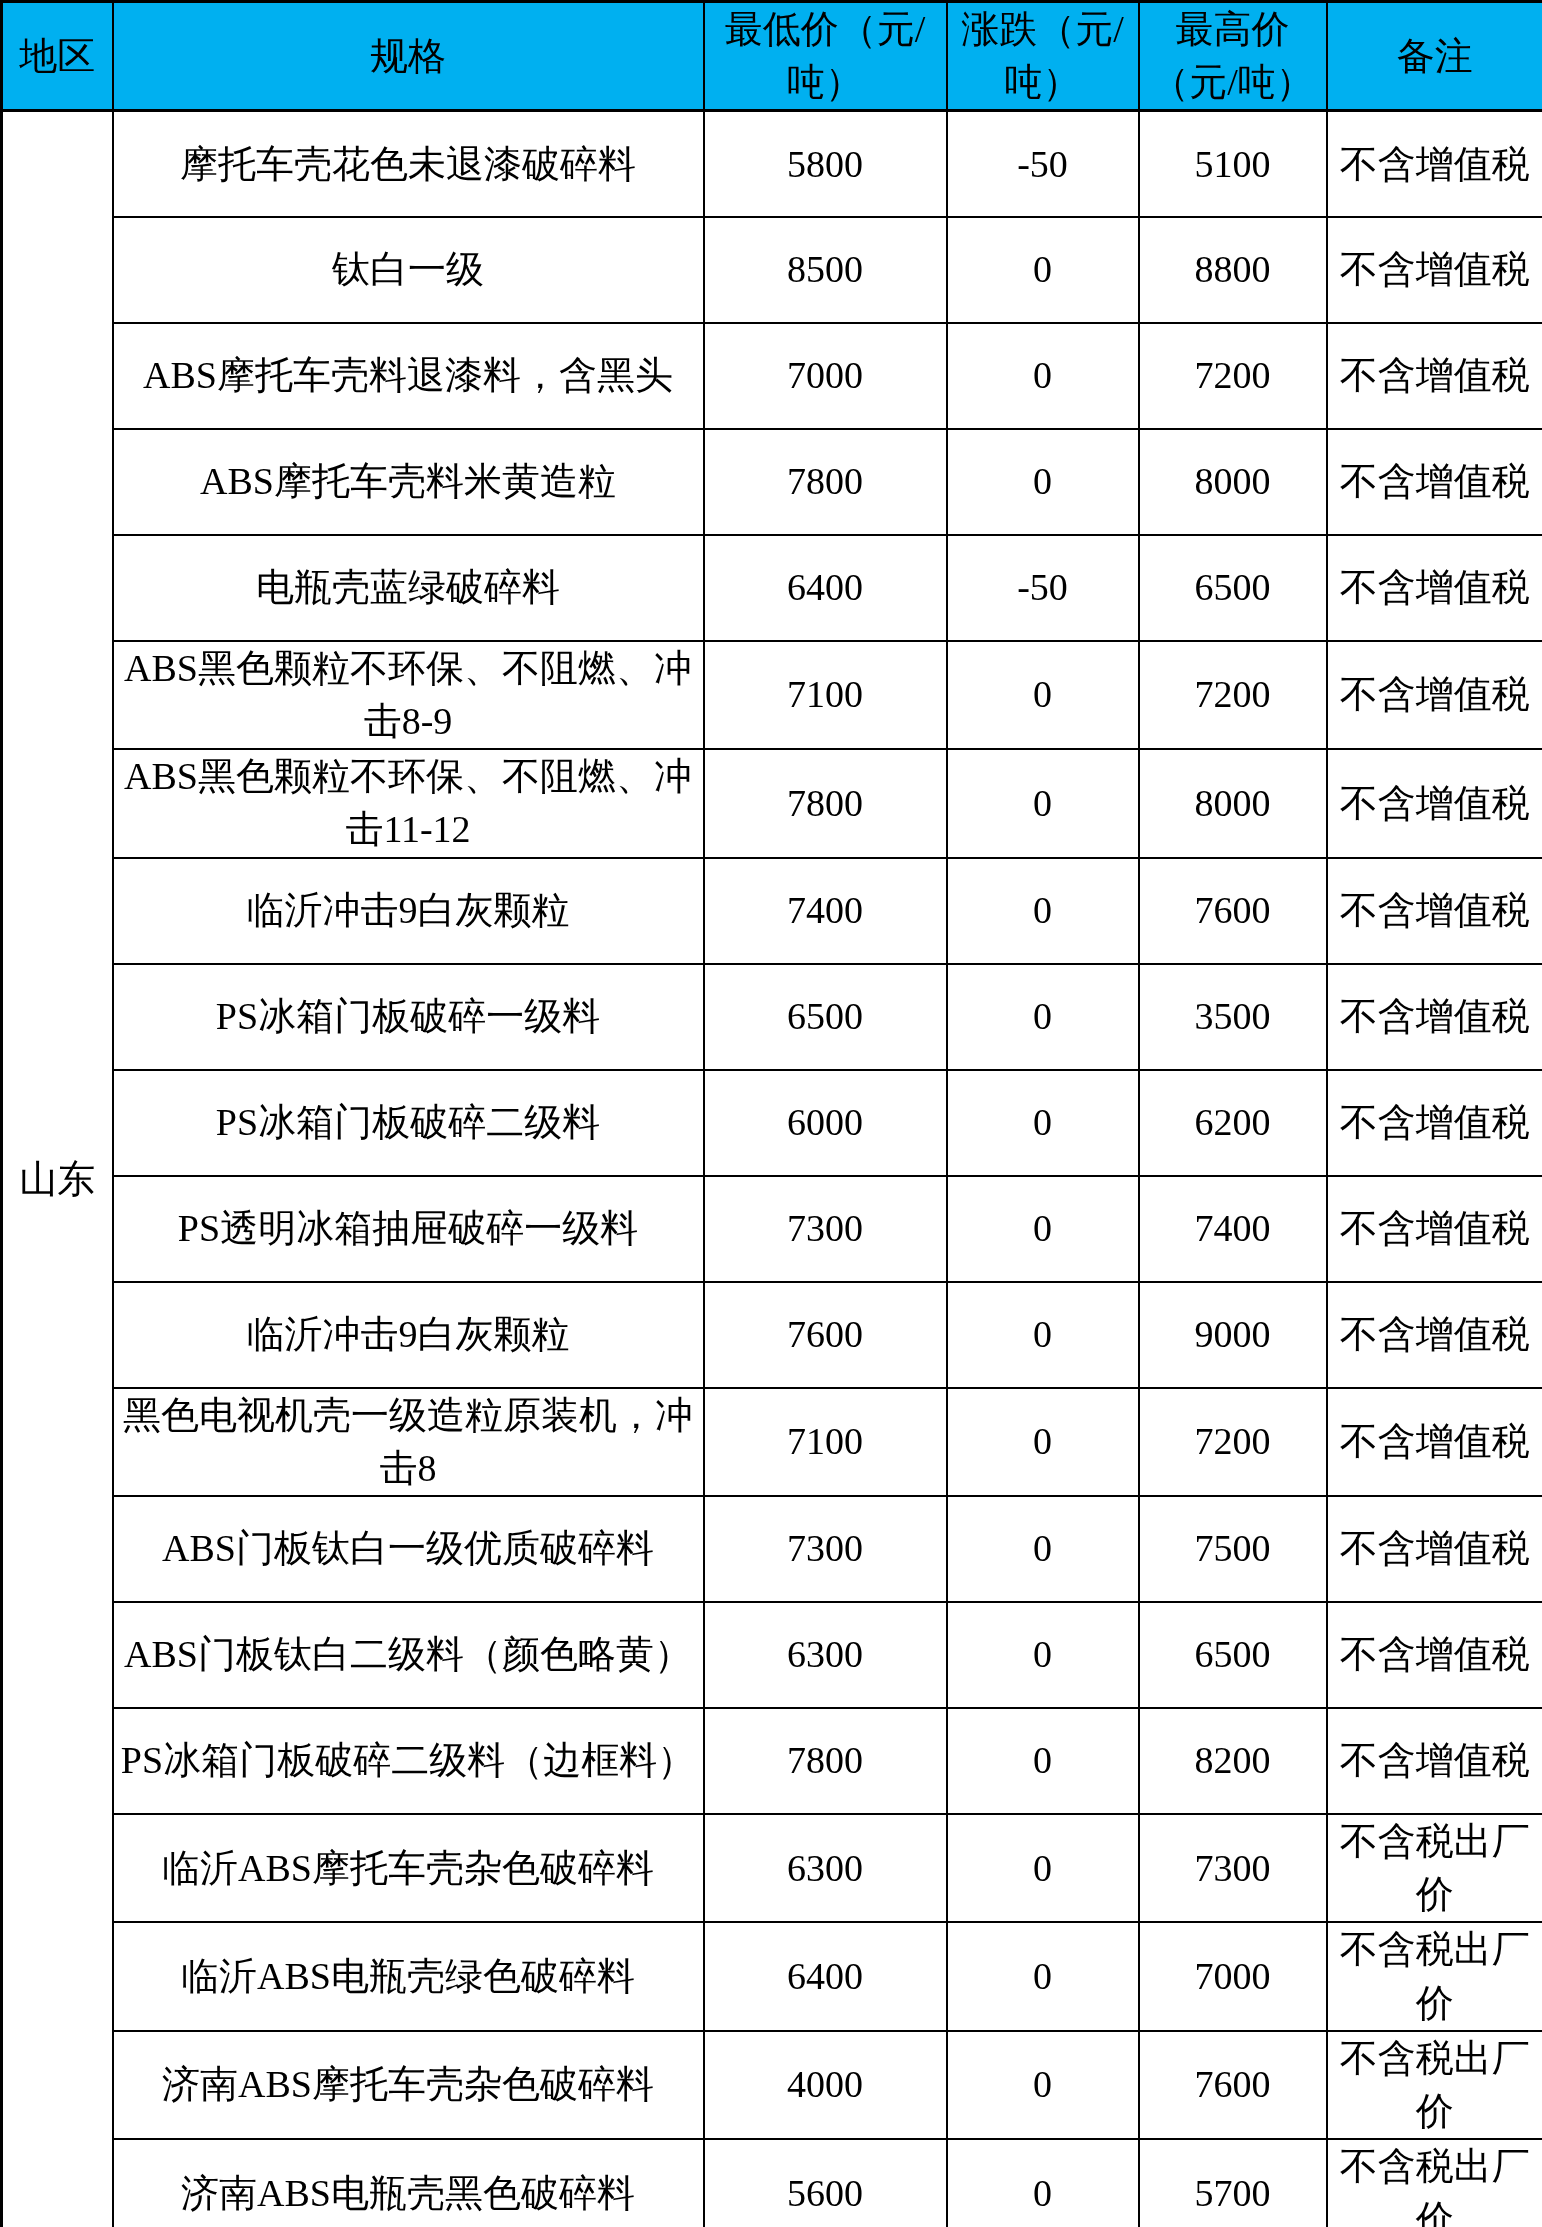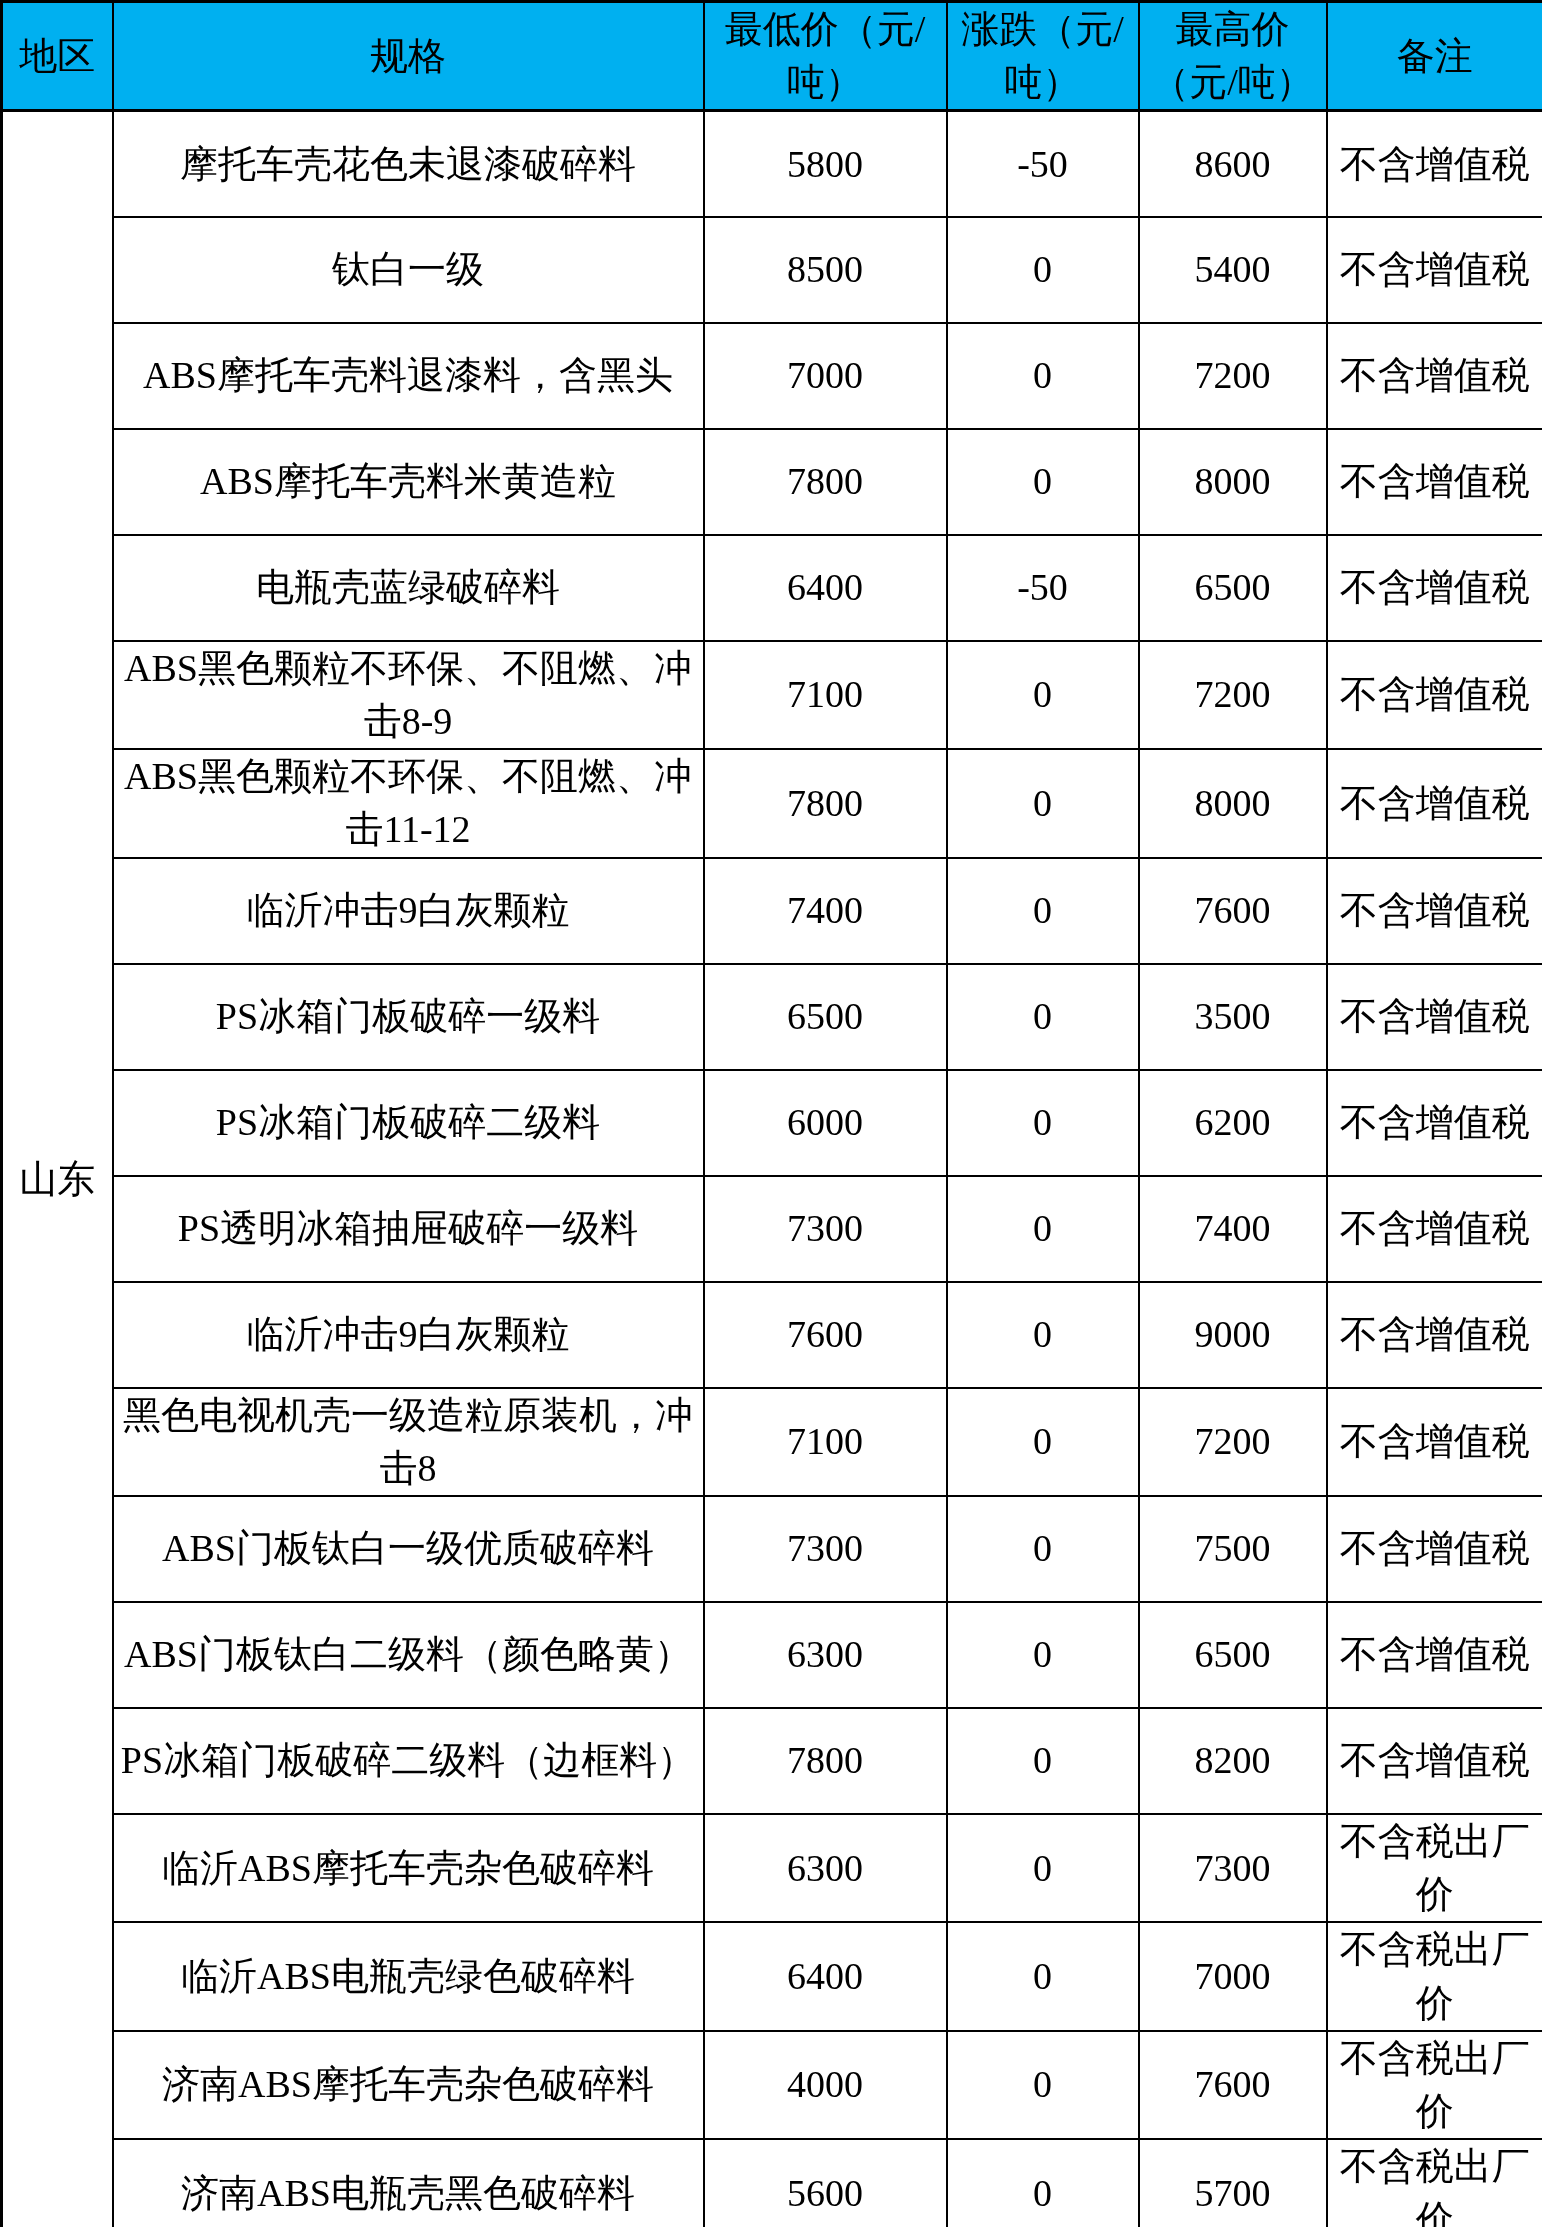--- a/index.html
+++ b/index.html
@@ -68,28 +68,28 @@
       <th>最高价（元/吨）</th>
       <th>备注</th>
     </tr>
   </thead>
   <tbody>
     <tr>
       <td rowspan="20">山东</td>
       <td>摩托车壳花色未退漆破碎料</td>
       <td>5800</td>
       <td>-50</td>
-      <td>8600</td>
+      <td>5100</td>
       <td>不含增值税</td>
     </tr>
     <tr>
       <td>钛白一级</td>
       <td>8500</td>
       <td>0</td>
-      <td>5400</td>
+      <td>8800</td>
       <td>不含增值税</td>
     </tr>
     <tr>
       <td>ABS摩托车壳料退漆料，含黑头</td>
       <td>7000</td>
       <td>0</td>
       <td>7200</td>
       <td>不含增值税</td>
     </tr>
     <tr>

